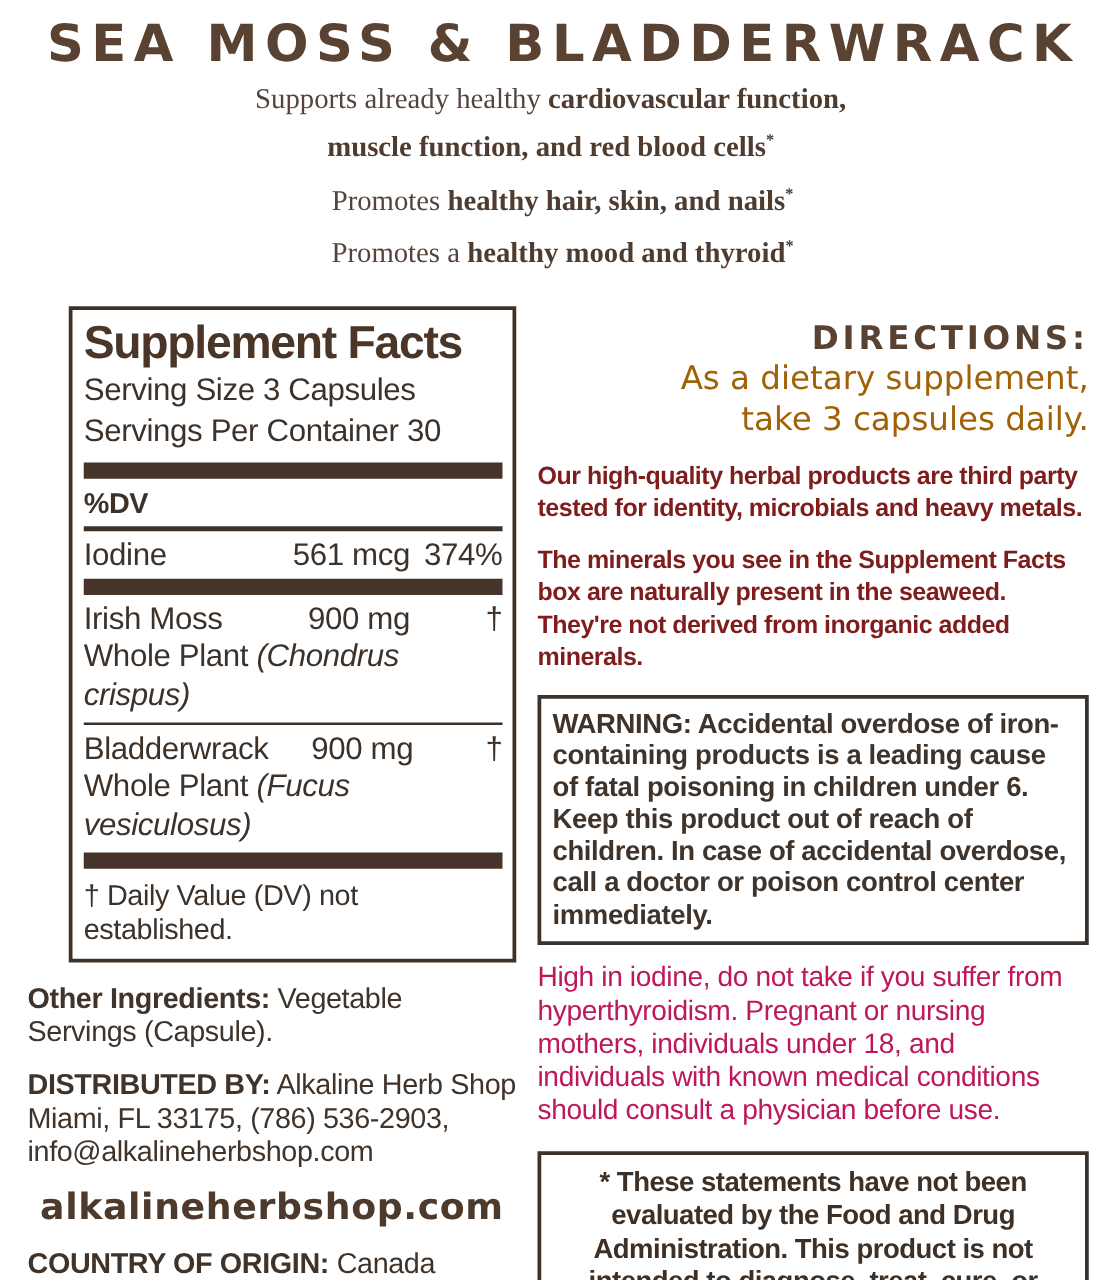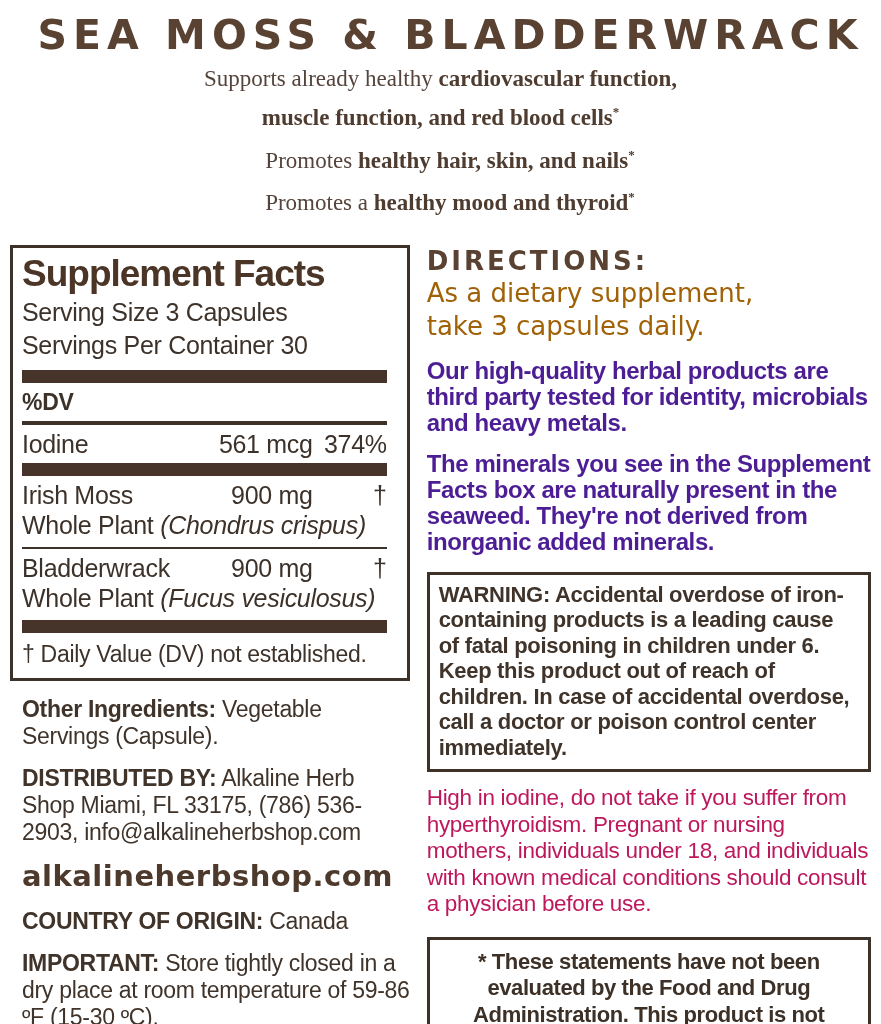--- a/index.html
+++ b/index.html
@@ -16,21 +16,21 @@
   .claims .b { font-weight:bold; color:#4e3c30; }
   .claims sup { font-size:13px; vertical-align:super; }
   .claim-group { margin-top:4px;padding-left:19px; }
 
   
   .cols { display:flex; align-items:flex-start; padding:0 10px; margin-top:26px; }
   .left-col { width:403px; }
   .right-col { width:448px; margin-left:17px; }
 
   
-  .sf-box { border:3px solid #3d322a; padding:4px 20px 8px 9px; }
+  .sf-box { border:3px solid #3d322a; padding:4px 8px 8px 9px;margin-left:45px; }
   .sf-title { font-size:37px; font-weight:bold; letter-spacing:-1px; line-height:44px; color:#4a3527; }
   .sf-serving { font-size:25px; line-height:33px; letter-spacing:-0.3px; }
   .bar { height:13px; background:#46342a; }
   .bar-m { margin-top:8px; }
   .sf-head { display:flex; justify-content:space-between; font-weight:bold;
     font-size:23px; padding:6px 0 5px 0; border-bottom:4px solid #3d322a; letter-spacing:-0.3px; }
   .nrow { display:flex; font-size:25px; letter-spacing:-0.3px; padding:5px 0 4px 0; }
   .nrow .name { flex:1; }
   .nrow .amt { width:120px; text-align:right; }
   .nrow .dv  { width:74px; text-align:right; }
@@ -40,30 +40,30 @@
   .herb .l1 .name { flex:1; }
   .herb .l1 .amt { width:120px; text-align:right; }
   .herb .l1 .dv { width:74px; text-align:right; }
   .herb .l2 { line-height:31px; }
   .herb .latin { font-style:italic; }
   .sf-foot { font-size:23px; letter-spacing:-0.3px; padding:8px 0 2px 0; }
 
   .lpara { margin:15px 0 0 12px; font-size:23px; line-height:27px; letter-spacing:-0.3px; color:#3f332a; }
   .lpara b { letter-spacing:-0.3px; }
   .website { margin:13px 0 0 12px; font-family:"DejaVu Sans", sans-serif; font-weight:bold;
-    font-size:29px; letter-spacing:0.5px; color:#4e3a2c; }
+    font-size:29px; letter-spacing:0.5px; color:#4e3a2c;text-align:center; }
 
   
-  .directions { text-align:left; }
+  .directions { text-align:right; margin-top:10px; }
   .dir-head { font-family:"DejaVu Sans", sans-serif; font-weight:bold;
     font-size:26px; letter-spacing:3px; color:#5a4232; line-height:32px; }
   .dir-line { font-family:"DejaVu Sans", sans-serif; font-size:26px;
     color:#a16207; line-height:33px; }
-  .bold-para { font-weight:bold; font-size:24px; line-height:26px;
-    letter-spacing:-0.4px; color:#4c1d95; margin-top:15px; }
+  .bold-para { font-weight:bold; font-size:20px; line-height:26px;
+    letter-spacing:-0.4px; color:#7f1d1d; margin-top:15px; }
   .warning-box { border:3px solid #3d322a; margin-top:17px; padding:7px 9px 9px 9px;
     font-size:22px; line-height:25.5px; letter-spacing:-0.3px; color:#3f332a;font-weight:bold; }
   .iodine { margin-top:13px; font-size:22.5px; line-height:26.5px; letter-spacing:-0.3px; color:#be185d; }
   .disclaimer-box { border:3px solid #3d322a; margin-top:19px; padding:9px 6px;
     text-align:center; font-weight:bold; font-size:22px; line-height:26.5px;
     letter-spacing:-0.4px; color:#3c3027; }
 </style>
 </head>
 <body>
 

